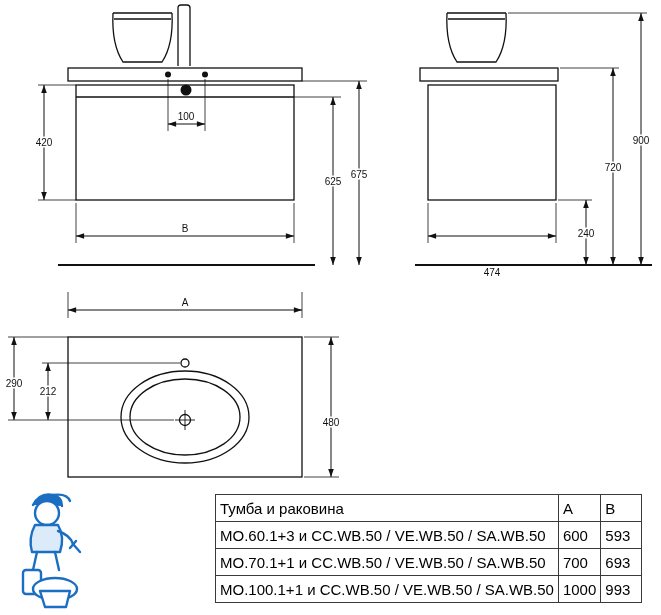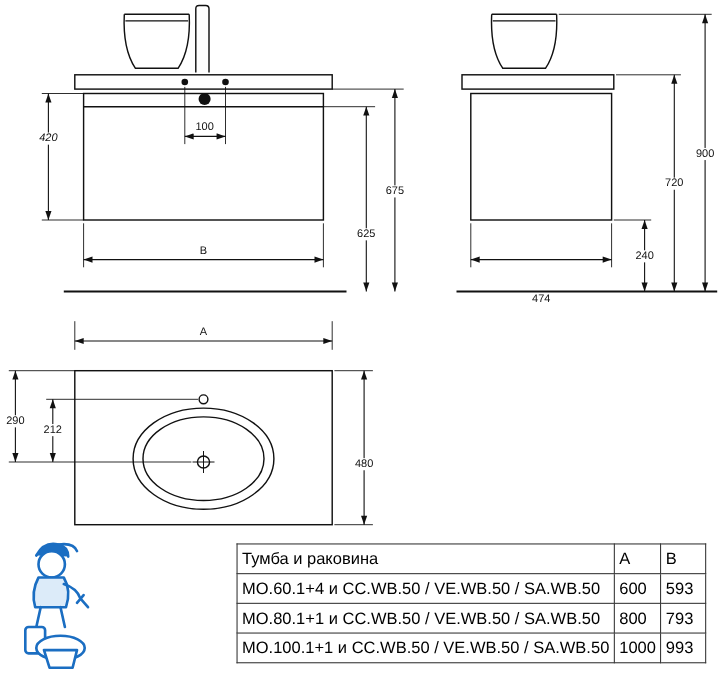--- a/index.html
+++ b/index.html
@@ -107,23 +107,23 @@
     <rect x="68" y="337" width="234" height="140"></rect>
     <circle cx="185" cy="363" r="4"></circle>
     <ellipse cx="185" cy="417" rx="64" ry="46"></ellipse>
     <ellipse cx="185" cy="417" rx="55" ry="38"></ellipse>
     <circle cx="185" cy="420" r="5.5"></circle>
     <line x1="185" y1="410" x2="185" y2="430" stroke-width="0.9"></line>
     <line x1="175" y1="420" x2="195" y2="420" stroke-width="0.9"></line>
   </g>
 </svg>
 
-<span class="dim-label" style="left:44px;top:126px;font-style:italic;">420</span>
+<span class="dim-label" style="left:44px;top:142px;">420</span>
 <span class="dim-label" style="left:186px;top:116px;">100</span>
-<span class="dim-label" style="left:333px;top:181px;margin-top:32px;">625</span>
+<span class="dim-label" style="left:333px;top:181px;">625</span>
 <span class="dim-label" style="left:359px;top:174px;">675</span>
 <span class="dim-label" style="left:185px;top:228px;">B</span>
 <span class="dim-label" style="left:185px;top:302px;">A</span>
 <span class="dim-label" style="left:492px;top:228px;margin-top:44px;">474</span>
 <span class="dim-label" style="left:586px;top:233px;">240</span>
 <span class="dim-label" style="left:613px;top:167px;">720</span>
 <span class="dim-label" style="left:641px;top:140px;">900</span>
 <span class="dim-label" style="left:14px;top:383px;">290</span>
 <span class="dim-label" style="left:48px;top:391px;">212</span>
 <span class="dim-label" style="left:331px;top:407px;margin-top:15px;">480</span>
@@ -134,28 +134,28 @@
       <col class="col-a">
       <col class="col-b">
     </colgroup>
   <tbody>
       <tr>
     <th>Тумба и раковина</th>
     <th>A</th>
     <th>B</th>
   </tr>
   <tr>
-    <td>MO.60.1+4 и CC.WB.50 / VE.WB.50 / SA.WB.50</td>
+    <td>MO.60.1+3 и CC.WB.50 / VE.WB.50 / SA.WB.50</td>
     <td>600</td>
     <td>593</td>
   </tr>
   <tr>
-    <td>MO.80.1+1 и CC.WB.50 / VE.WB.50 / SA.WB.50</td>
-    <td>800</td>
-    <td>793</td>
+    <td>MO.70.1+1 и CC.WB.50 / VE.WB.50 / SA.WB.50</td>
+    <td>700</td>
+    <td>693</td>
   </tr>
   <tr>
     <td>MO.100.1+1 и CC.WB.50 / VE.WB.50 / SA.WB.50</td>
     <td>1000</td>
     <td>993</td>
   </tr>
 </tbody>
   </table>
 
 <svg id="logo" width="80" height="128" viewBox="0 0 80 128">

